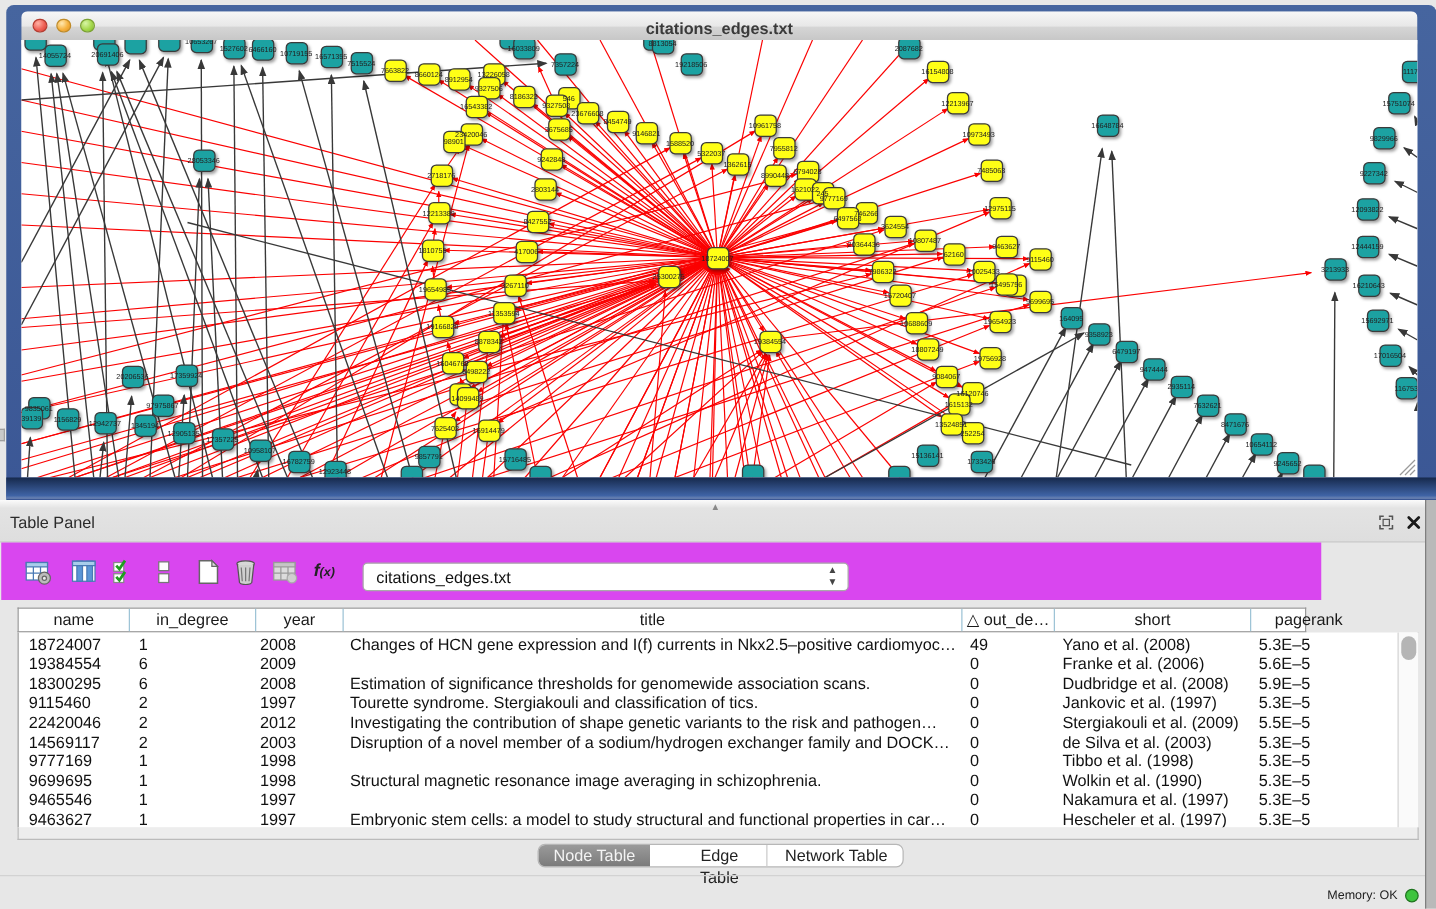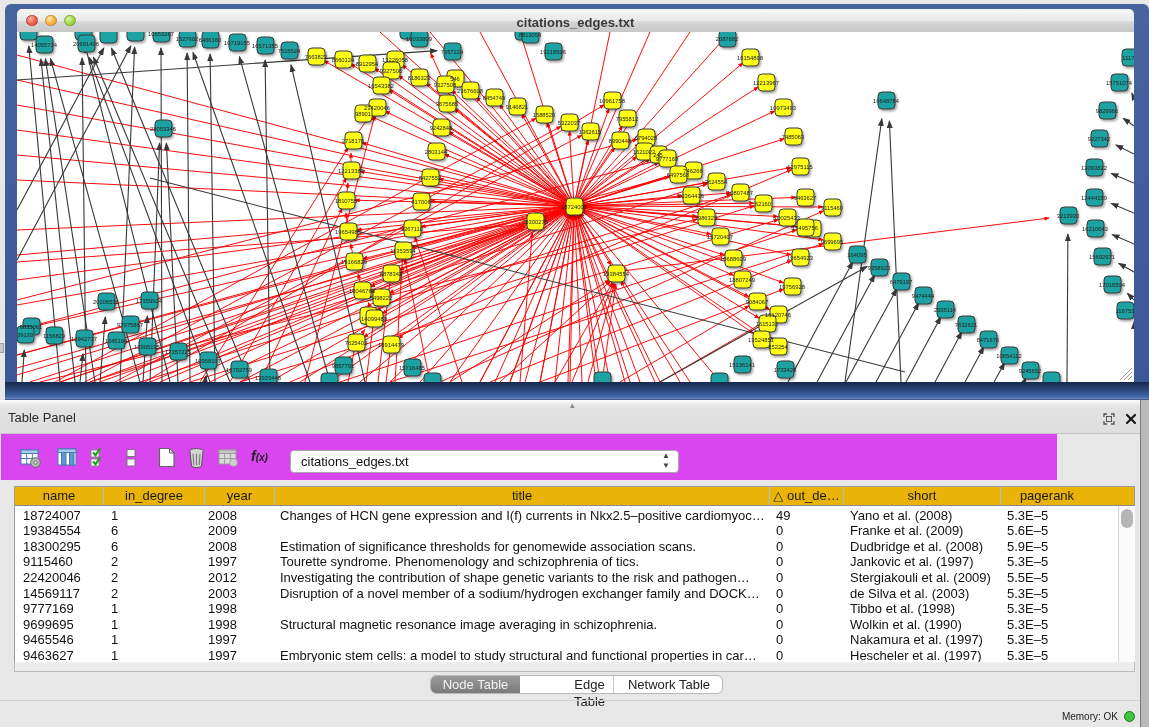--- a/index.html
+++ b/index.html
@@ -29,21 +29,21 @@
 #ptitle { left:8px; top:10px; font-size:13px; color:#2b2b2b; }
 #grab { left:570px; top:0px; font-size:9px; color:#888; }
 #toolbar { left:1px; top:34px; width:1056px; height:46px; background:#d946ef; }
 .ticon { top:13px; }
 #combo { left:289px; top:16px; width:389px; height:23px; background:#fff;
   border:1px solid #a9a9a9; border-radius:4px; font-size:13px; color:#111;
   line-height:21px; padding-left:10px; }
 #combo .arr { position:absolute; right:8px; top:0; font-size:8px; color:#444;
   line-height:10px; text-align:center; }
 
-#thead { left:14px; top:486px; width:1121px; height:20px; background:#eab308;
+#thead { left:14px; top:486px; width:1031px; height:20px; background:#ffffff;
   border:1px solid #999; border-bottom:1px solid #8a8a8a; }
 .hcell { position:absolute; top:0; height:18px; line-height:18px; font-size:13px;
   color:#1a1a1a; text-align:center; border-right:1px solid #9ec4d6; }
 #tbody { left:14px; top:506px; width:1121px; height:156px; background:#fff;
   border-left:1px solid #999; border-right:1px solid #999; overflow:hidden; }
 .trow { position:absolute; left:0; width:1121px; height:16px; }
 .trow span { position:absolute; top:0; font-size:13px; line-height:15px; color:#111;
   white-space:nowrap; }
 #vscroll { left:1118px; top:506px; width:17px; height:156px; background:#fafafa;
   border-left:1px solid #d5d5d5; }
@@ -51,21 +51,21 @@
   border-radius:6px; }
 #belowtbl { left:14px; top:662px; width:1121px; height:10px; background:#ededed;
   border:1px solid #bbb; border-top:none; }
 
 #tabs { left:430px; top:675px; width:293px; height:19px; background:#fff;
   border:1px solid #b7b7b7; border-radius:6px; font-size:13px; }
 .tab { position:absolute; top:0; height:17px; line-height:17px; text-align:center;
   color:#222; }
 #tab1 { left:0; width:89px; background:linear-gradient(#9a9a9a,#7b7b7b); color:#f4f4f4;
   border-radius:5px 0 0 5px; }
-#tab2 { left:89px; width:93px;padding-left:46px; }
+#tab2 { left:75px; width:93px;padding-left:46px; }
 #tab3 { left:182px; width:111px; border-left:1px solid #ccc; }
 
 #status { left:0; top:700px; width:1149px; height:27px; border-top:1px solid #d2d2d2; }
 #mem { right:31px; top:10px; font-size:10px; color:#222; position:absolute; }
 #memdot { right:14px; top:10px; width:11px; height:11px; border-radius:50%;
   background:#3ec43e; border:1.5px solid #1f741f; position:absolute; }
 #rstrip { left:1140px; top:400px; width:9px; height:327px; background:#b9b9b9;
   border-left:1px solid #7f7f7f; }
 .lmark { left:0px; width:4px; height:10px; background:#c9c9c9; border:1px solid #a0a0a0;
   border-left:none; }
@@ -688,37 +688,37 @@
       <span style="left:265px">Changes of HCN gene expression and I(f) currents in Nkx2.5–positive cardiomyoc…</span>
       <span style="left:761px">49</span>
       <span style="left:835px">Yano et al. (2008)</span>
       <span style="left:992px">5.3E–5</span>
     </div>
     <div class="trow" style="top:17.1px">
       <span style="left:8px">19384554</span>
       <span style="left:96px">6</span>
       <span style="left:193px">2009</span>
       <span style="left:761px">0</span>
-      <span style="left:835px">Franke et al. (2009)</span>
+      <span style="left:835px">Franke et al. (2006)</span>
       <span style="left:992px">5.6E–5</span>
     </div>
     <div class="trow" style="top:32.7px">
       <span style="left:8px">18300295</span>
       <span style="left:96px">6</span>
       <span style="left:193px">2008</span>
       <span style="left:265px">Estimation of significance thresholds for genomewide association scans.</span>
       <span style="left:761px">0</span>
       <span style="left:835px">Dudbridge et al. (2008)</span>
       <span style="left:992px">5.9E–5</span>
     </div>
     <div class="trow" style="top:48.3px">
       <span style="left:8px">9115460</span>
       <span style="left:96px">2</span>
       <span style="left:193px">1997</span>
-      <span style="left:265px">Tourette syndrome. Phenomenology and schizophrenia of tics.</span>
+      <span style="left:265px">Tourette syndrome. Stergiakouli and classification of tics.</span>
       <span style="left:761px">0</span>
       <span style="left:835px">Jankovic et al. (1997)</span>
       <span style="left:992px">5.3E–5</span>
     </div>
     <div class="trow" style="top:63.9px">
       <span style="left:8px">22420046</span>
       <span style="left:96px">2</span>
       <span style="left:193px">2012</span>
       <span style="left:265px">Investigating the contribution of shape genetic variants to the risk and pathogen…</span>
       <span style="left:761px">0</span>

